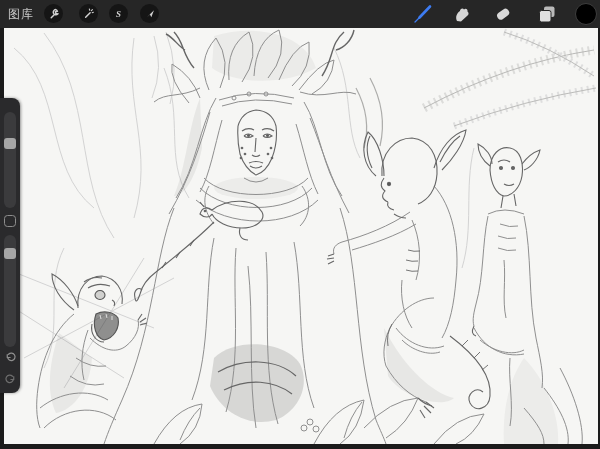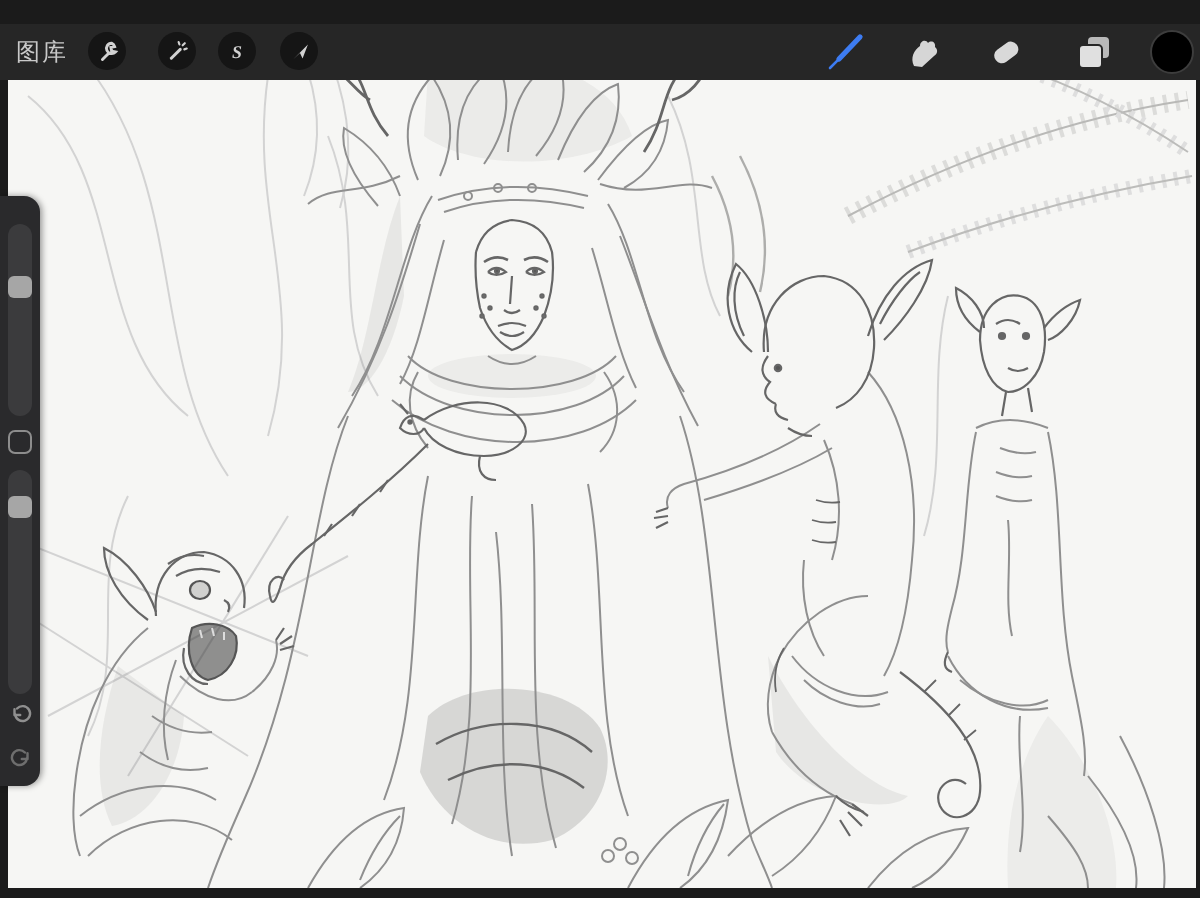--- a/index.html
+++ b/index.html
@@ -2,21 +2,21 @@
 <html><head>
 <meta charset="utf-8">
 <style>
   * { margin:0; padding:0; box-sizing:border-box; }
   html,body { width:600px; height:449px; background:#171717; overflow:hidden;
               font-family:"Liberation Sans", sans-serif; }
   #screen { position:relative; width:600px; height:449px; background:#1b1b1b; }
 
   
   .topbar { position:absolute; left:0; top:0; width:600px; height:28px;
-            background:#262626; z-index:30;margin-top:12px; }
+            background:#262626; z-index:30; }
   .gallery-btn { position:absolute; left:8px; top:0; height:28px; line-height:28px;
                  font-size:12px; color:#c9c9c9; letter-spacing:1px; cursor:pointer; }
   .tool-circle { position:absolute; top:4px; width:19px; height:19px; border-radius:50%;
                  background:#151515; display:flex; align-items:center; justify-content:center;
                  cursor:pointer; }
   .tool-circle svg { display:block; }
   .tc-1 { left:44px; } .tc-2 { left:79px; } .tc-3 { left:109px; } .tc-4 { left:140px; }
   .right-tool { position:absolute; top:2px; width:24px; height:24px;
                 display:flex; align-items:center; justify-content:center; cursor:pointer; }
   .rt-paint  { left:411px; } .rt-smudge { left:450px; } .rt-erase { left:491px; }

